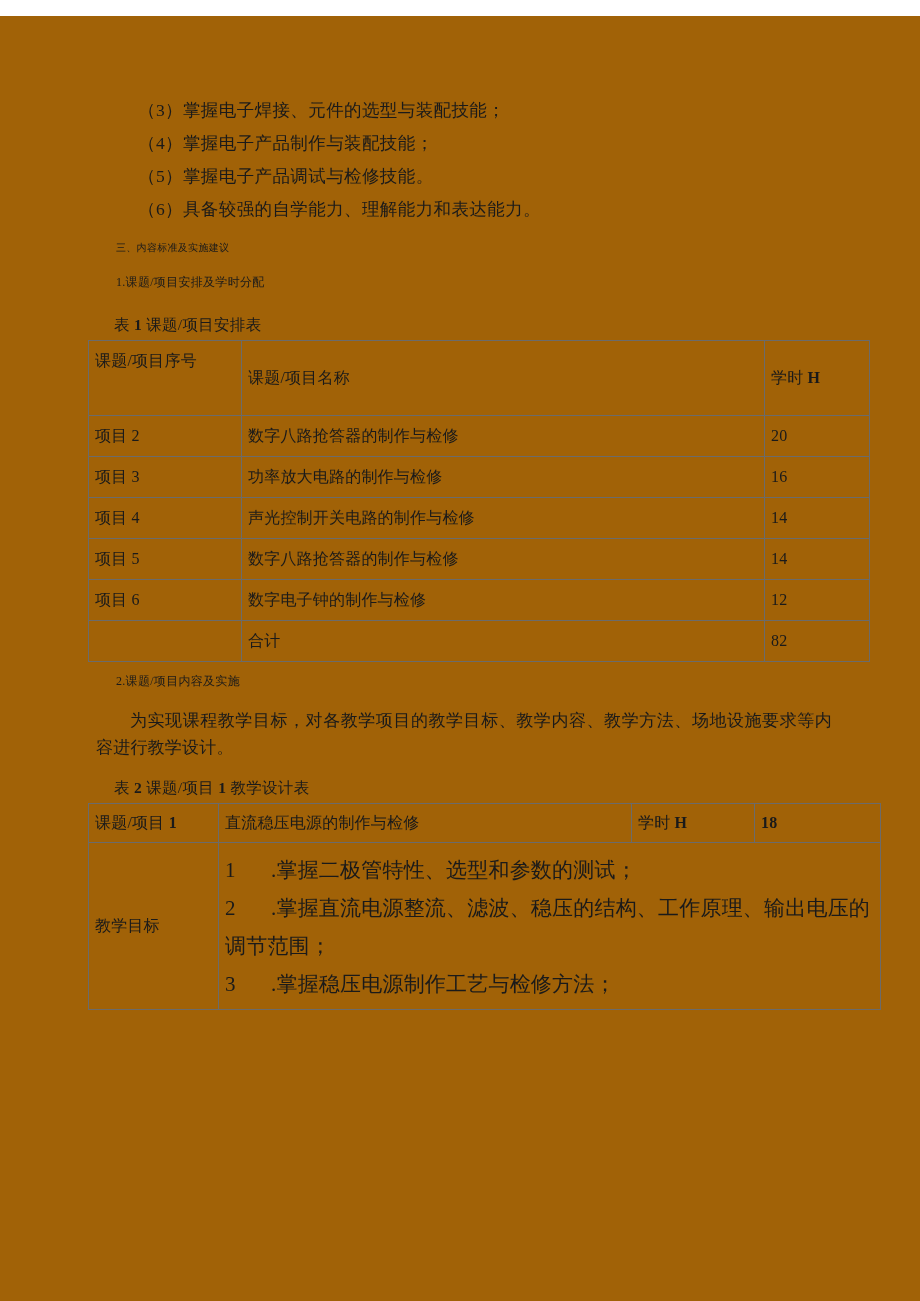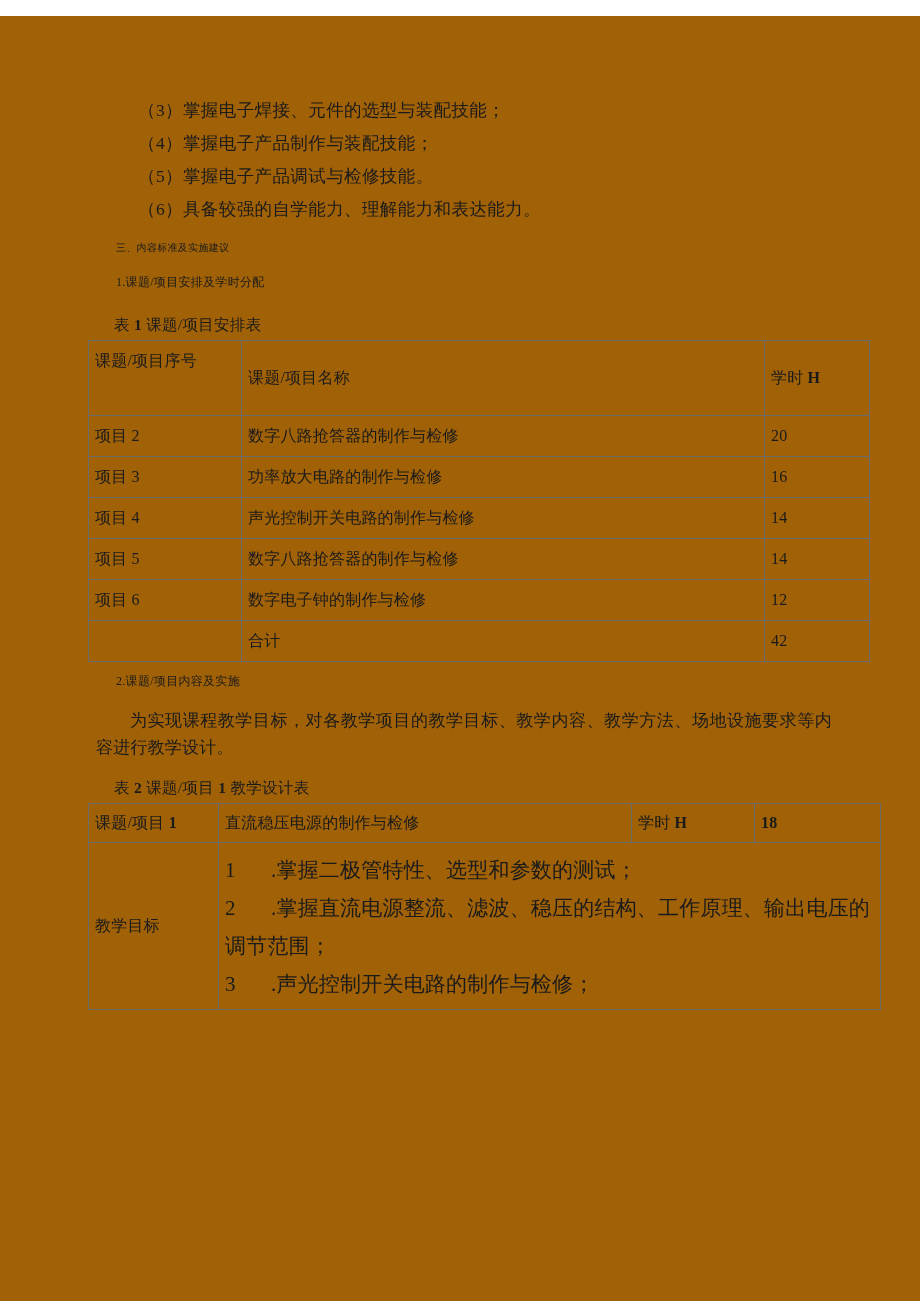--- a/index.html
+++ b/index.html
@@ -163,21 +163,21 @@
           <td class="c2">14</td>
         </tr>
         <tr class="body">
           <td class="c0">项目 6</td>
           <td class="c1">数字电子钟的制作与检修</td>
           <td class="c2">12</td>
         </tr>
         <tr class="body">
           <td class="c0"></td>
           <td class="c1">合计</td>
-          <td class="c2">42</td>
+          <td class="c2">82</td>
         </tr>
       </tbody>
     </table>
 
     <div class="subheading-line">2.课题/项目内容及实施</div>
     <div class="body-par-tight">为实现课程教学目标，对各教学项目的教学目标、教学内容、教学方法、场地设施要求等内容进行教学设计。</div>
 
     <div class="table-caption"><span>表 </span><b>2</b><span> 课题/项目 </span><b>1</b><span> 教学设计表</span></div>
 
     <table class="doc-table" id="table-design">
@@ -186,20 +186,20 @@
           <td class="d0"><span>课题/项目 </span><b>1</b></td>
           <td class="d1">直流稳压电源的制作与检修</td>
           <td class="d2"><span>学时 </span><b>H</b></td>
           <td class="d3"><b>18</b></td>
         </tr>
         <tr>
           <td class="d0 obj-label">教学目标</td>
           <td class="obj-body" colspan="3">
             <div class="obj-wrap"><span class="obj-num">1</span><span>.掌握二极管特性、选型和参数的测试；</span></div>
             <div class="obj-wrap"><span class="obj-num">2</span><span>.掌握直流电源整流、滤波、稳压的结构、工作原理、输出电压的调节范围；</span></div>
-            <div class="obj-wrap"><span class="obj-num">3</span><span>.声光控制开关电路的制作与检修；</span></div>
+            <div class="obj-wrap"><span class="obj-num">3</span><span>.掌握稳压电源制作工艺与检修方法；</span></div>
           </td>
         </tr>
       </tbody>
     </table>
 
   </div>
 </div>
 
 </body></html>

